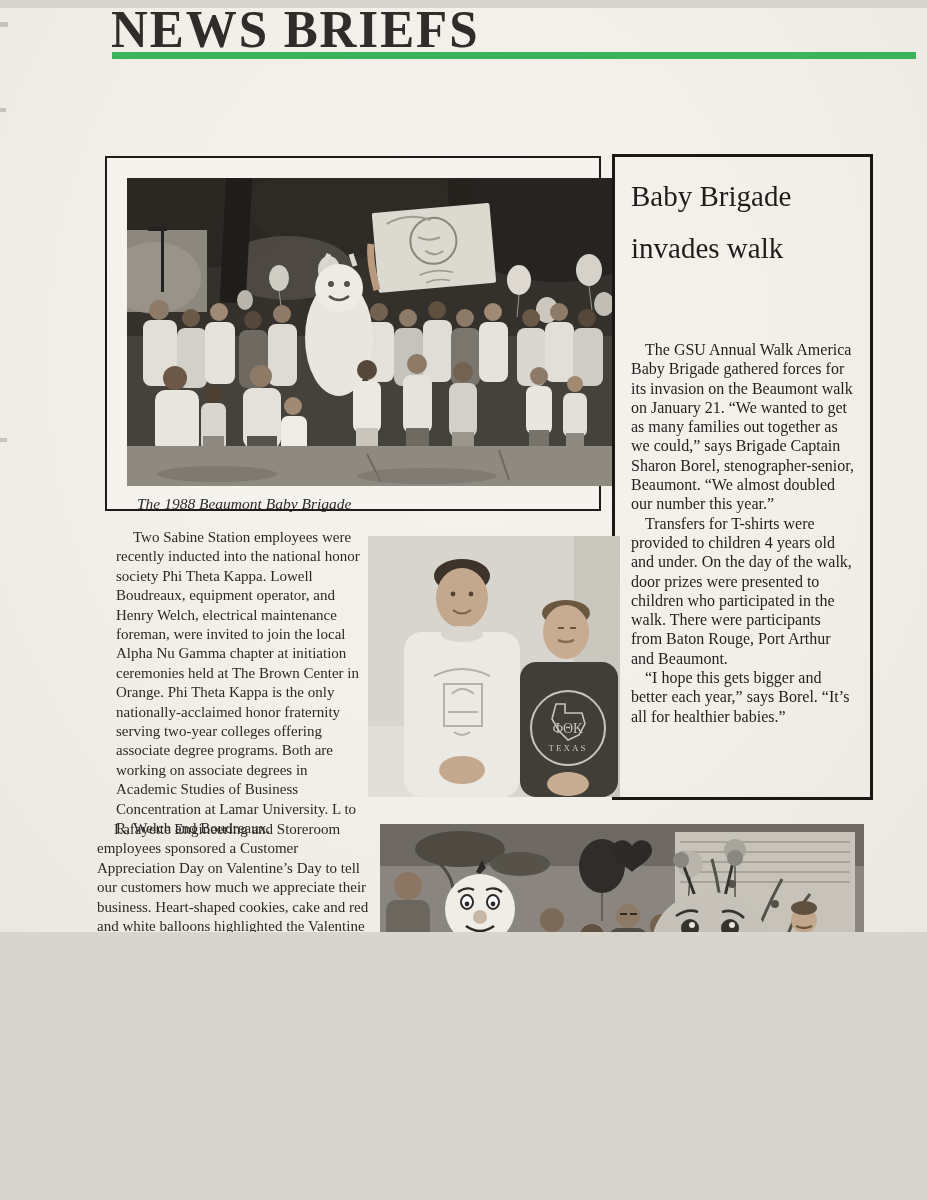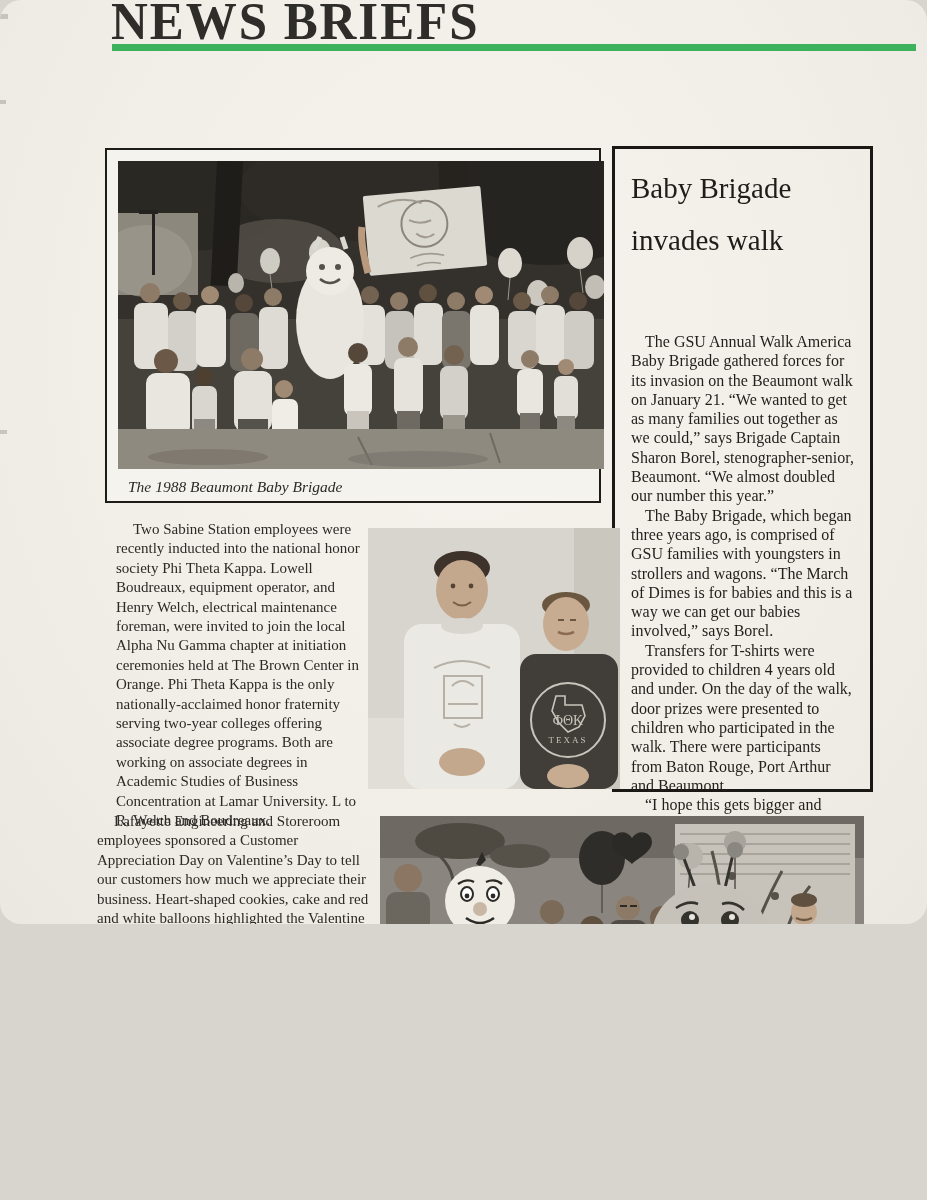--- a/index.html
+++ b/index.html
@@ -2,24 +2,23 @@
 <html><head>
 <meta charset="utf-8">
 <style>
   * { margin: 0; padding: 0; box-sizing: border-box; }
   html, body { background: #d8d5cf; }
   body { font-family: "Liberation Serif", serif; }
   .page {
     position: relative;
     width: 927px;
     height: 924px;
-    margin: 0 auto;
+    margin: 8px auto;
     background: radial-gradient(ellipse at 50% 38%, #f6f3ee 0%, #f2efe9 55%, #ebe8e1 100%);
     overflow: hidden;
-    border-radius: 21px;
   }
   
   .masthead {
     position: absolute;
     left: 111px; top: -6px;
     font-family: "Liberation Serif", serif;
     font-weight: bold;
     font-size: 52px;
     letter-spacing: 2px;
     line-height: 56px;
@@ -34,21 +33,21 @@
     width: 804px; height: 7px;
     background: #3cb25c;
   }
   
   .photo1 {
     position: absolute;
     left: 105px; top: 148px;
     width: 496px; height: 355px;
     border: 2px solid #1d1c19;
     background: #f5f3ee;
-    padding: 11px;
+    padding: 20px;
   }
   .photo1 svg { display: block; }
   .photo1 .caption {
     font-style: italic;
     font-size: 15.5px;
     color: #2a2926;
     padding: 9px 0 0 10px;
   }
   
   .article-box {
@@ -223,21 +222,20 @@
       <path d="M240 276 l14 28 M372 272 l10 30" stroke="#6e6a60" stroke-width="2"></path>
       <ellipse cx="90" cy="296" rx="60" ry="8" fill="#77726a" opacity="0.7"></ellipse>
       <ellipse cx="300" cy="298" rx="70" ry="8" fill="#77726a" opacity="0.6"></ellipse>
     </svg>
     <figcaption class="caption">The 1988 Beaumont Baby Brigade</figcaption>
   </figure>
 
   <section class="article-box">
     <h2>Baby Brigade invades walk</h2>
     <p>The GSU Annual Walk America Baby Brigade gathered forces for its invasion on the Beaumont walk on January 21. “We wanted to get as many families out together as we could,” says Brigade Captain Sharon Borel, stenographer-senior, Beaumont. “We almost doubled our number this year.”</p>
-    <p>The Baby Brigade, which began three years ago, is comprised of GSU families with youngsters in strollers and wagons. “The March of Dimes is for babies and this is a way we can get our babies involved,” says Borel.</p>
     <p>Transfers for T-shirts were provided to children 4 years old and under. On the day of the walk, door prizes were presented to children who participated in the walk. There were participants from Baton Rouge, Port Arthur and Beaumont.</p>
     <p>“I hope this gets bigger and better each year,” says Borel. “It’s all for healthier babies.”</p>
   </section>
 
   <p class="note note-sabine">Two Sabine Station employees were recently inducted into the national honor society Phi Theta Kappa. Lowell Boudreaux, equipment operator, and Henry Welch, electrical maintenance foreman, were invited to join the local Alpha Nu Gamma chapter at initiation ceremonies held at The Brown Center in Orange. Phi Theta Kappa is the only nationally-acclaimed honor fraternity serving two-year colleges offering associate degree programs. Both are working on associate degrees in Academic Studies of Business Concentration at Lamar University. L to R, Welch and Boudreaux.</p>
 
   <div class="photo2">
     <svg width="252" height="261" viewBox="0 0 252 261">
       <rect width="252" height="261" fill="#d8d5cf"></rect>
       <rect x="206" width="46" height="261" fill="#c5c1ba" opacity="0.75"></rect>

